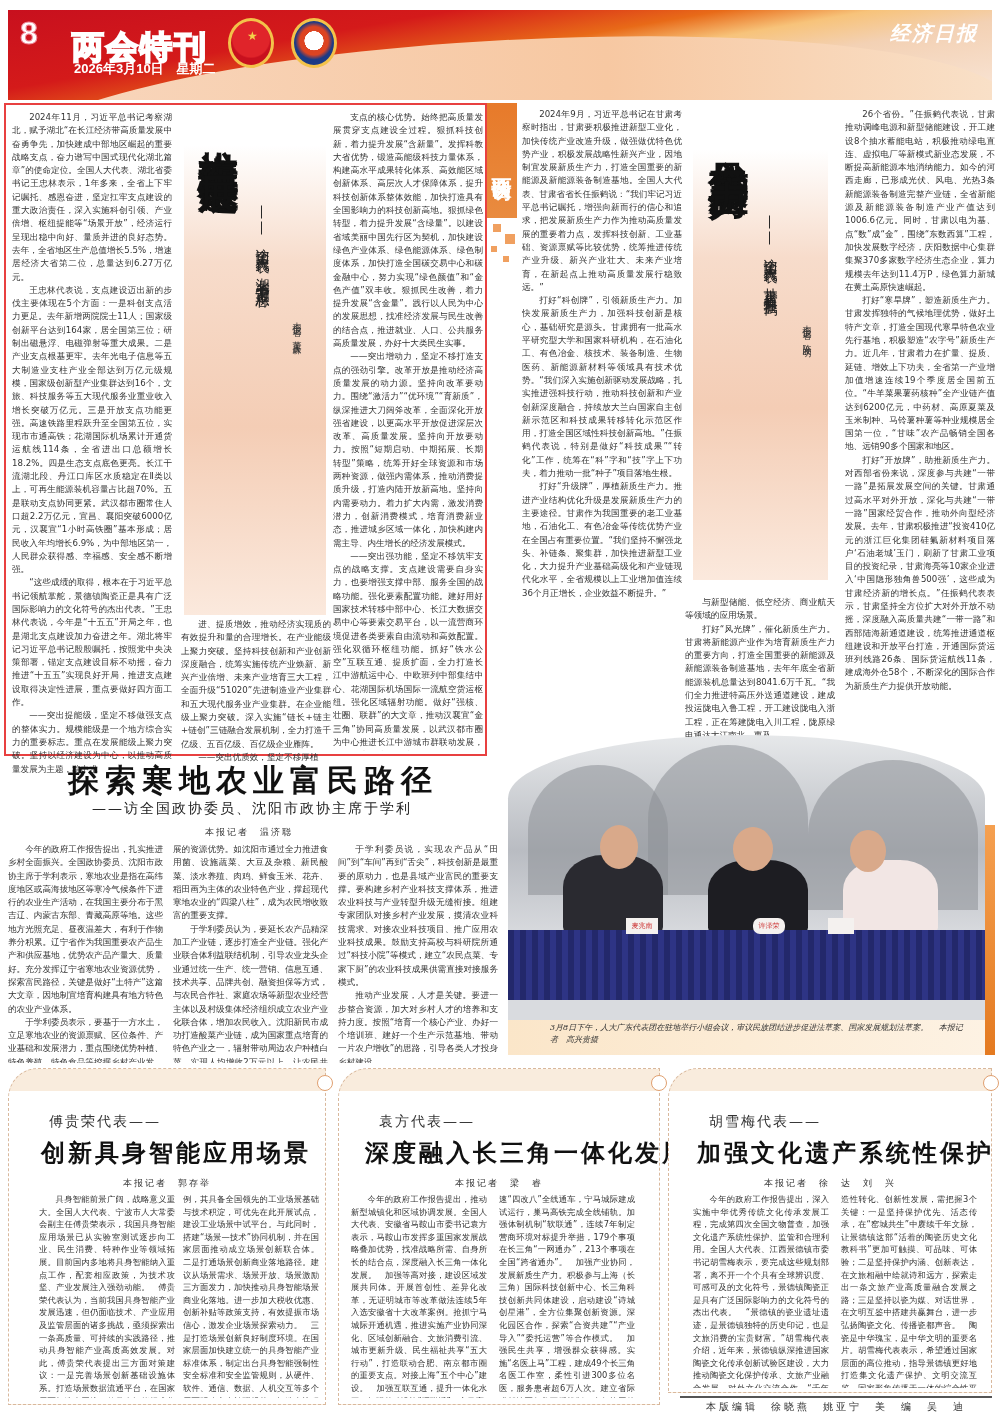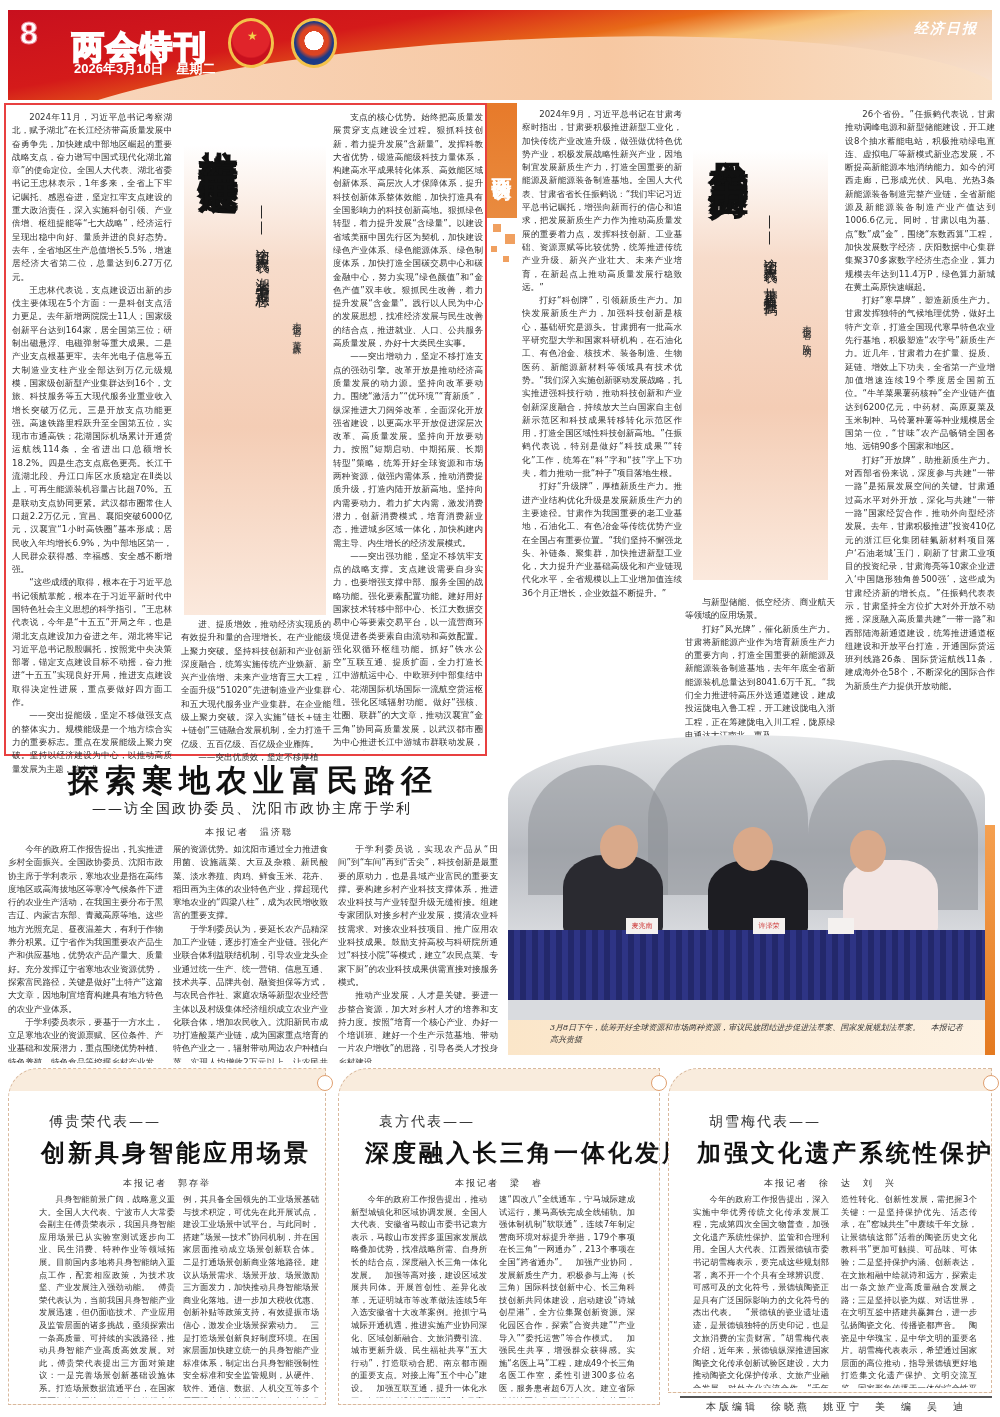--- a/index.html
+++ b/index.html
@@ -6,21 +6,21 @@
   body { width: 1000px; height: 1417px; background: #fff; font-family: "DejaVu Serif", "Liberation Serif", serif; color: #222; position: relative; overflow: hidden; }
   .masthead { position: absolute; left: 8px; top: 10px; width: 984px; height: 90px; background: linear-gradient(170deg, #c8101e 0%, #d41a1a 30%, #e86a18 48%, #f7c37a 58%, #f3d1b4 70%, #f9e6d8 100%); overflow: hidden; }
   .masthead .swoosh { position: absolute; left: 0; top: 30px; width: 1000px; height: 90px; border-radius: 50% 50% 0 0 / 100% 100% 0 0; background: linear-gradient(90deg, #f8d7be, #f7c8a2 60%, #f9e1c9); transform: rotate(-3deg); }
   .page-num { position: absolute; left: 12px; top: 5px; font-family: "Liberation Sans", sans-serif; font-size: 32px; font-weight: bold; color: #fff; -webkit-text-stroke: 1px #e89; }
   .page-title { position: absolute; left: 64px; top: 16px; font-size: 32px; font-weight: bold; color: #c8101e; -webkit-text-stroke: 2px #fff; letter-spacing: 2px; }
   .page-date { position: absolute; left: 66px; top: 50px; font-family: "Liberation Sans", sans-serif; font-size: 13px; color: #fff; font-weight: bold; }
   .emblem { position: absolute; top: 8px; width: 46px; height: 50px; border-radius: 50%; border: 3px solid #f3c24a; }
   .emblem.nat { left: 220px; background: radial-gradient(circle at 50% 40%, #e0242a 55%, #c8101e 60%); }
   .emblem.cppcc { left: 283px; background: radial-gradient(circle at 50% 45%, #fff 30%, #d42 31%, #d42 45%, #1c3a86 60%); }
   .emblem .star { position: absolute; left: 16px; top: 8px; color: #f3d24a; font-size: 12px; }
-  .paper-logo { position: absolute; right: 14px; top: 10px; font-family: "DejaVu Serif", serif; font-style: italic; font-size: 14px; color: #fff; font-weight: bold; letter-spacing: 2px; margin-left: 28px; }
+  .paper-logo { position: absolute; right: 14px; top: 10px; font-family: "DejaVu Serif", serif; font-style: italic; font-size: 20px; color: #fff; font-weight: bold; letter-spacing: 2px; margin-left: 28px; }
 
   
   .art1 { position: absolute; left: 4px; top: 103px; width: 483px; height: 653px; border: 2px solid #e84040; }
   .col { position: absolute; font-size: 8.6px; line-height: 13.3px; text-align: justify; color: #333; font-family: "DejaVu Sans", sans-serif; }
   .col p { text-indent: 2em; }
   .vtitle-band { position: absolute; background: linear-gradient(180deg, #fff 0%, #f7dccb 25%, #f4cdb5 60%, #fbe9dd 100%); }
   .vtitle { position: absolute; writing-mode: vertical-rl; font-family: "DejaVu Sans", sans-serif; font-weight: bold; color: #111; letter-spacing: 2px; }
   .vsub { position: absolute; writing-mode: vertical-rl; font-size: 14px; color: #222; letter-spacing: 2px; }
   .vbyline { position: absolute; writing-mode: vertical-rl; font-size: 9px; color: #333; letter-spacing: 2px; }
 
@@ -63,23 +63,23 @@
   <div class="page-date">2026年3月10日　星期二</div>
   <div class="emblem nat">
       <span class="star">★</span>
     </div>
   <div class="emblem cppcc"></div>
   <div class="paper-logo">经济日报</div>
 </div>
 
 <div class="art1">
   <div class="col" style="left:6px;top:6px;width:160px;">
-    <p>2024年11月，习近平总书记考察湖北，赋予湖北“在长江经济带高质量发展中奋勇争先，加快建成中部地区崛起的重要战略支点，奋力谱写中国式现代化湖北篇章”的使命定位。全国人大代表、湖北省委书记王忠林表示，1年多来，全省上下牢记嘱托、感恩奋进，坚定扛牢支点建设的重大政治责任，深入实施科创引领、产业倍增、枢纽提能等“七大战略”，经济运行呈现出稳中向好、量质并进的良好态势。去年，全省地区生产总值增长5.5%，增速居经济大省第二位，总量达到6.27万亿元。</p>
+    <p>2024年11月，习近平总书记考察湖北，赋予湖北“在长江经济带高质量发展中奋勇争先，加快建成中部地区崛起的重要战略支点，奋力谱写中国式现代化湖北篇章”的使命定位。全国人大代表、湖北省委书记王忠林表示，1年多来，全省上下牢记嘱托、感恩奋进，坚定扛牢支点建设的重大政治责任，深入实施科创引领、产业倍增、枢纽提能等“场景开放”，经济运行呈现出稳中向好、量质并进的良好态势。去年，全省地区生产总值增长5.5%，增速居经济大省第二位，总量达到6.27万亿元。</p>
     <p>王忠林代表说，支点建设迈出新的步伐主要体现在5个方面：一是科创支点活力更足。去年新增两院院士11人；国家级创新平台达到164家，居全国第三位；研制出磁悬浮、电磁弹射等重大成果。二是产业支点根基更牢。去年光电子信息等五大制造业支柱产业全部达到万亿元级规模，国家级创新型产业集群达到16个，文旅、科技服务等五大现代服务业重业收入增长突破万亿元。三是开放支点功能更强。高速铁路里程跃升至全国第五位，实现市市通高铁；花湖国际机场累计开通货运航线114条，全省进出口总额增长18.2%。四是生态支点底色更亮。长江干流湖北段、丹江口库区水质稳定在Ⅱ类以上，可再生能源装机容量占比超70%。五是联动支点协同更紧。武汉都市圈常住人口超2.2万亿元，宜昌、襄阳突破6000亿元，汉襄宜“1小时高铁圈”基本形成；居民收入年均增长6.9%，为中部地区第一，人民群众获得感、幸福感、安全感不断增强。</p>
-    <p>“这些成绩的取得，根本在于习近平总书记领航掌舵，根本在于习近平新时代中国特色社会主义思想的科学指引。”王忠林代表说，今年是“十五五”开局之年，也是湖北支点建设加力奋进之年。湖北将牢记习近平总书记殷殷嘱托，按照党中央决策部署，锚定支点建设目标不动摇，奋力推进“十五五”实现良好开局，推进支点建设取得决定性进展，重点要做好四方面工作。</p>
+    <p>“这些成绩的取得，根本在于习近平总书记领航掌舵，景德镇陶瓷正是具有广泛国际影响力的文化符号的杰出代表。”王忠林代表说，今年是“十五五”开局之年，也是湖北支点建设加力奋进之年。湖北将牢记习近平总书记殷殷嘱托，按照党中央决策部署，锚定支点建设目标不动摇，奋力推进“十五五”实现良好开局，推进支点建设取得决定性进展，重点要做好四方面工作。</p>
     <p>——突出提能级，坚定不移做强支点的整体实力。规模能级是一个地方综合实力的重要标志。重点在发展能级上聚力突破。坚持以经济建设为中心，以推动高质量发展为主题，稳中求</p>
   </div>
   <div class="vtitle-band" style="left:178px;top:40px;width:142px;height:470px;"></div>
   <div class="vtitle" style="left:186px;top:14px;font-size:40px;height:500px;">推进支点建设取得决定性进展</div>
   <div class="vsub" style="left:248px;top:100px;height:420px;">——访全国人大代表、湖北省委书记王忠林</div>
   <div class="vbyline" style="left:284px;top:210px;height:200px;">本报记者　董庆森</div>
   <div class="col" style="left:175px;top:513px;width:150px;">
     <p>进、提质增效，推动经济实现质的有效提升和量的合理增长。在产业能级上聚力突破。坚持科技创新和产业创新深度融合，统筹实施传统产业焕新、新兴产业倍增、未来产业培育三大工程，全面升级“51020”先进制造业产业集群和五大现代服务业产业集群。在企业能级上聚力突破。深入实施“链长+链主+链创”三链融合发展机制，全力打造千亿级、五百亿级、百亿级企业雁阵。</p>
     <p>——突出优质效，坚定不移厚植</p>
   </div>
@@ -142,27 +142,27 @@
   <div class="mtn" style="left:140px;top:10px;width:160px;height:150px;"></div>
   <div class="mtn" style="left:300px;top:25px;width:170px;height:150px;"></div>
   <div class="person" style="left:55px;top:120px;width:100px;height:80px;background:#2a2a30;"></div>
   <div class="head" style="left:92px;top:90px;width:38px;height:44px;"></div>
   <div class="person" style="left:200px;top:125px;width:100px;height:75px;background:#1d1d22;"></div>
   <div class="head" style="left:225px;top:92px;width:40px;height:44px;"></div>
   <div class="person" style="left:335px;top:125px;width:95px;height:75px;background:#f2e6e4;"></div>
   <div class="head" style="left:342px;top:95px;width:36px;height:42px;"></div>
   <div class="table"></div>
   <div class="nameplate" style="left:70px;width:32px;margin-left:48px;">麦兆南</div>
-  <div class="nameplate" style="left:245px;width:32px;">许泽荣</div>
+  <div class="nameplate" style="left:245px;width:32px;border-radius:7px;">许泽荣</div>
   <div class="nameplate" style="left:320px;width:26px;"></div>
 </div>
 <div class="orange-edge"></div>
 <div class="photo-caption-band"></div>
 <div class="photo-caption">
-  <span>3月8日下午，统筹开好全球资源和市场两种资源，审议民族团结进步促进法草案、国家发展规划法草案。</span>　
+  <span>3月8日下午，人大广东代表团在驻地举行小组会议，审议民族团结进步促进法草案、国家发展规划法草案。</span>　
   <span>本报记者　高兴贵摄</span>
 </div>
 
 <div class="card" style="left:8px;width:318px;">
   <div class="ring"></div>
   <div class="rep">傅贵荣代表——</div>
   <div class="ctitle" style="left:32px;">创新具身智能应用场景</div>
   <div class="cbyline">本报记者　郭存举</div>
   <div class="col" style="left:30px;height:205px;overflow:hidden;">
       <p>具身智能前景广阔，战略意义重大。全国人大代表、宁波市人大常委会副主任傅贵荣表示，我国具身智能应用场景已从实验室测试逐步向工业、民生消费、特种作业等领域拓展。目前国内多地将具身智能纳入重点工作，配套相应政策，为技术攻坚、产业发展注入强劲动能。　傅贵荣代表认为，当前我国具身智能产业发展迅速，但仍面临技术、产业应用及监管层面的诸多挑战，亟须探索出一条高质量、可持续的实践路径，推动具身智能产业高质高效发展。对此，傅贵荣代表提出三方面对策建议：一是完善场景创新基础设施体系。打造场景数据流通平台，在国家层面打造全国统一的具身智能标准化数据集平台。同时，打造场景测试服务平台。以宁波这类制造业强市为</p>

